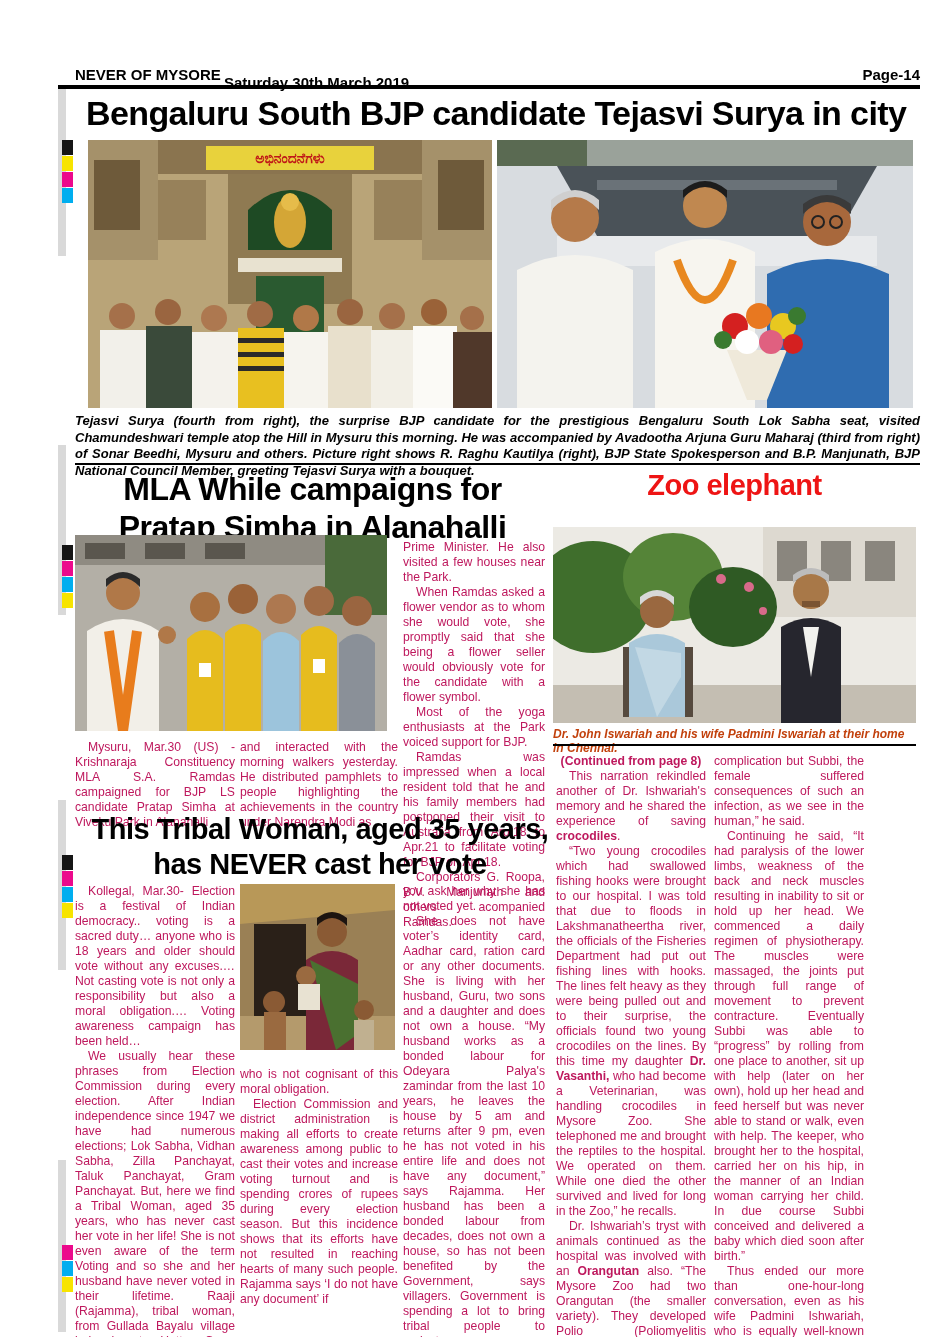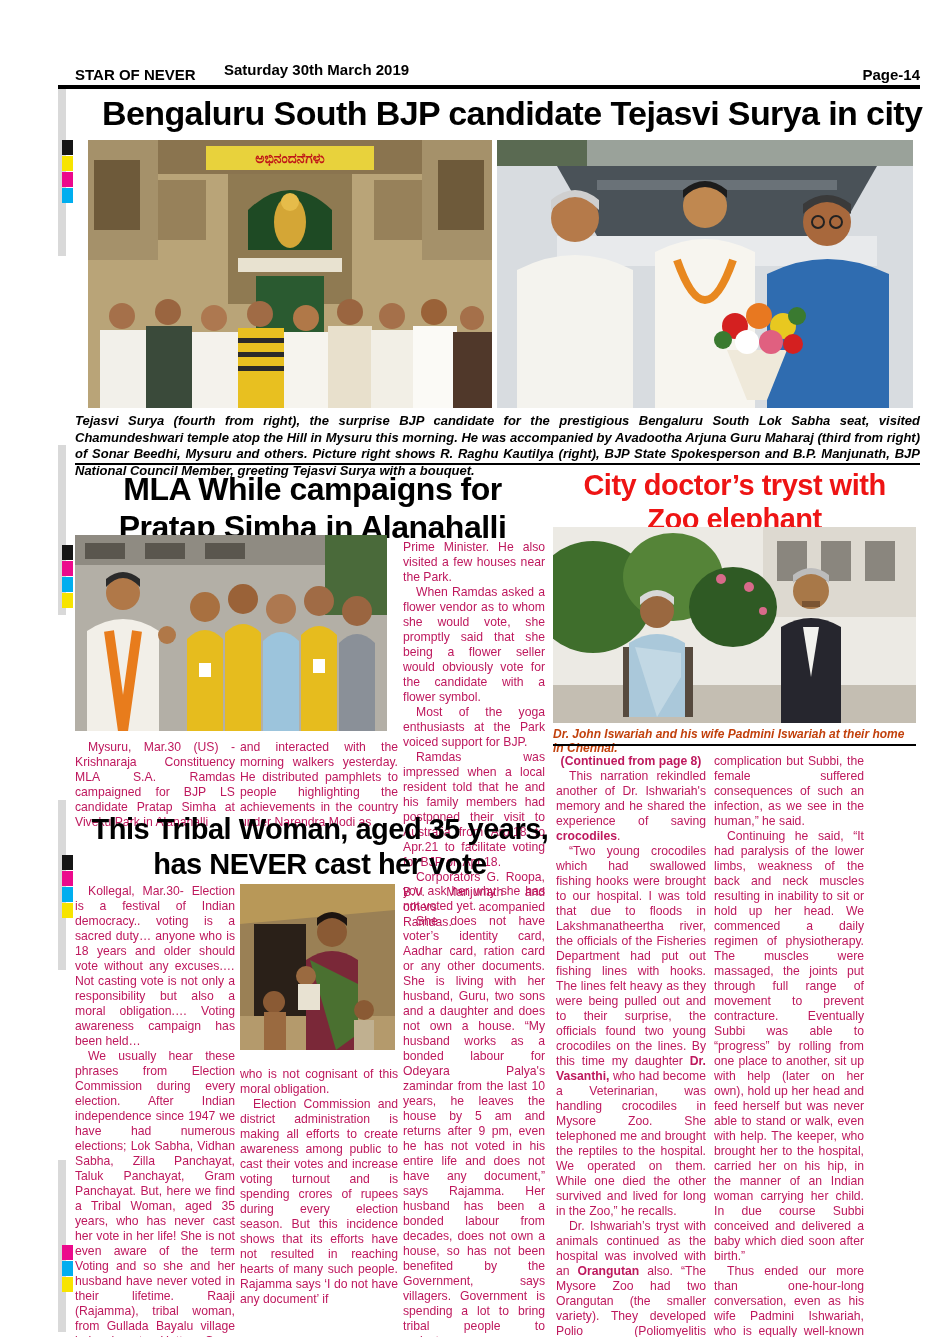--- a/index.html
+++ b/index.html
@@ -50,26 +50,26 @@
 
   <div class="regsq" style="top:855px;background:#151515;"></div>
   <div class="regsq" style="top:871px;background:#ec098c;"></div>
   <div class="regsq" style="top:887px;background:#00aeef;"></div>
   <div class="regsq" style="top:903px;background:#f7e400;"></div>
 
   <div class="regsq" style="top:1245px;background:#ec098c;"></div>
   <div class="regsq" style="top:1261px;background:#00aeef;"></div>
   <div class="regsq" style="top:1277px;background:#f7e400;"></div>
 
-  <div class="abs mast" style="left:75px;top:66px;">STAR OF NEVER</div>
-  <div class="abs mast" style="left:224px;top:61px;">Saturday 30th March 2019</div>
+  <div class="abs mast" style="left:75px;top:66px;">NEVER OF MYSORE</div>
+  <div class="abs mast" style="left:224px;top:74px;">Saturday 30th March 2019</div>
   <div class="abs mast" style="right:25px;top:66px;">Page-14</div>
   <div class="abs rule" style="left:58px;top:85px;width:862px;height:4px;"></div>
 
-  <div class="abs h1" style="left:102px;top:94px;">Bengaluru South BJP candidate Tejasvi Surya in city</div>
+  <div class="abs h1" style="left:86px;top:94px;">Bengaluru South BJP candidate Tejasvi Surya in city</div>
 
   <div class="abs photo" style="left:88px;top:140px;">
     <svg width="404" height="268" viewBox="0 0 404 268">
       <rect width="404" height="268" fill="#b9a478"></rect>
       <rect y="0" width="404" height="34" fill="#8a744f"></rect>
       <rect x="0" y="0" width="70" height="120" fill="#a5916a"></rect>
       <rect x="334" y="0" width="70" height="120" fill="#a5916a"></rect>
       <rect x="6" y="20" width="46" height="70" fill="#6e5a3a"></rect>
       <rect x="350" y="20" width="46" height="70" fill="#6e5a3a"></rect>
       <rect x="118" y="6" width="168" height="24" fill="#e8d23c"></rect>
@@ -146,21 +146,20 @@
 
   <div class="abs cap" style="left:75px;top:413px;width:845px;">Tejasvi Surya (fourth from right), the surprise BJP candidate for the prestigious Bengaluru South Lok Sabha seat, visited Chamundeshwari temple atop the Hill in Mysuru this morning. He was accompanied by Avadootha Arjuna Guru Maharaj (third from right) of Sonar Beedhi, Mysuru and others. Picture right shows R. Raghu Kautilya (right), BJP State Spokesperson and B.P. Manjunath, BJP National Council Member, greeting Tejasvi Surya with a bouquet.</div>
   <div class="abs rule" style="left:75px;top:463px;width:845px;height:2px;"></div>
 
   <div class="abs h2" style="left:85px;top:470px;width:455px;font-size:32px;line-height:38px;letter-spacing:-0.5px;">
     <span class="ln">MLA While campaigns for</span>
     <span class="ln">Pratap Simha in Alanahalli</span>
   </div>
 
   <div class="abs h2 red" style="left:553px;top:468px;width:363px;font-size:29px;line-height:34px;letter-spacing:-0.5px;">
-    <span class="ln">City doctor’s tryst with</span>
     <span class="ln">Zoo elephant</span>
   </div>
 
   <div class="abs photo" style="left:75px;top:535px;">
     <svg width="312" height="196" viewBox="0 0 312 196">
       <rect width="312" height="196" fill="#b3afa6"></rect>
       <rect y="0" width="312" height="30" fill="#8f8b82"></rect>
       <rect x="10" y="8" width="40" height="16" fill="#5a564e"></rect>
         <rect x="70" y="8" width="40" height="16" fill="#5a564e"></rect>
         <rect x="130" y="8" width="40" height="16" fill="#5a564e"></rect>

